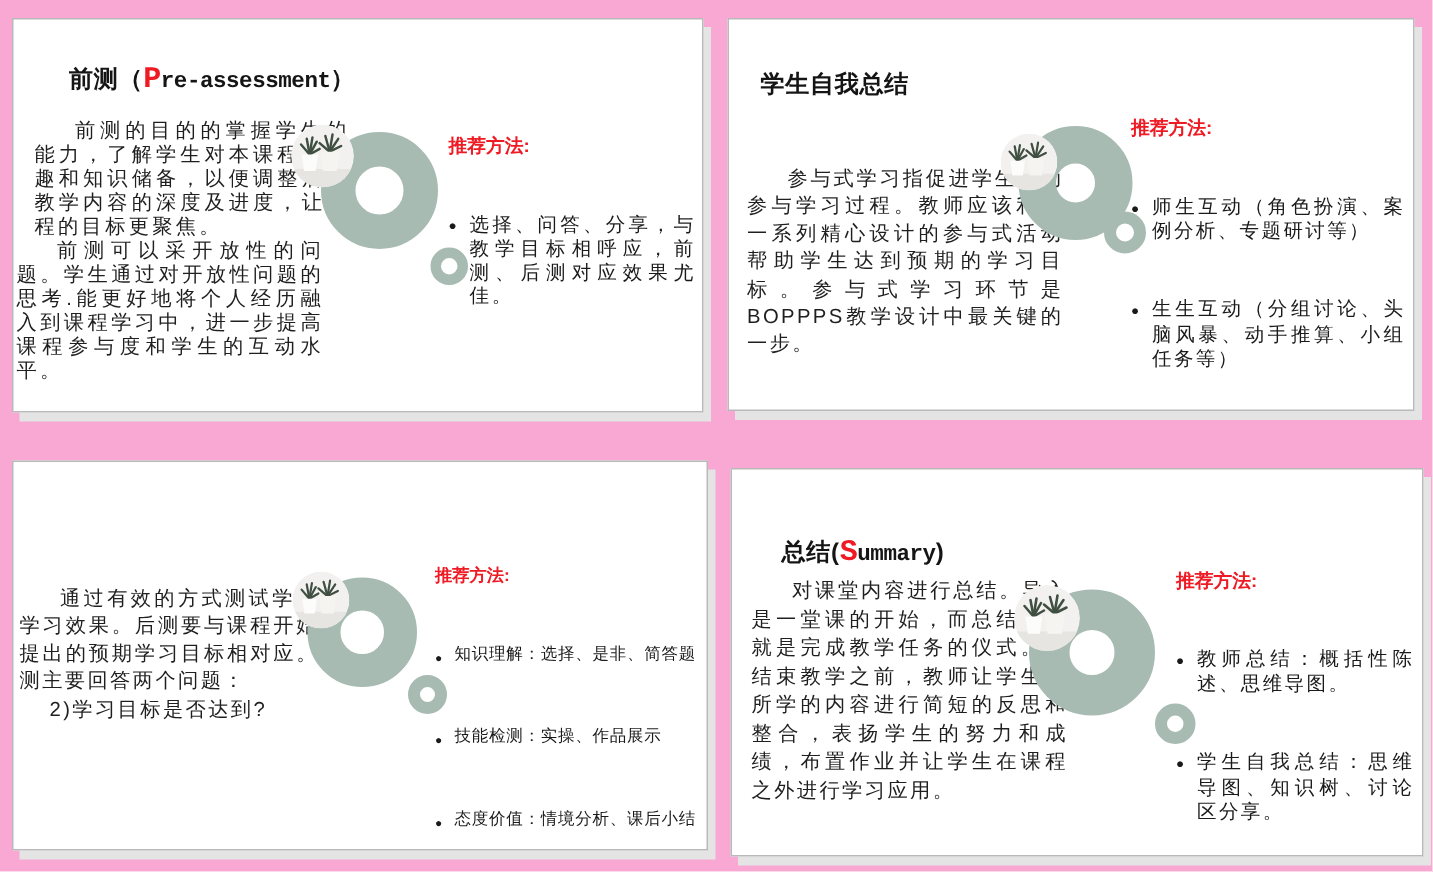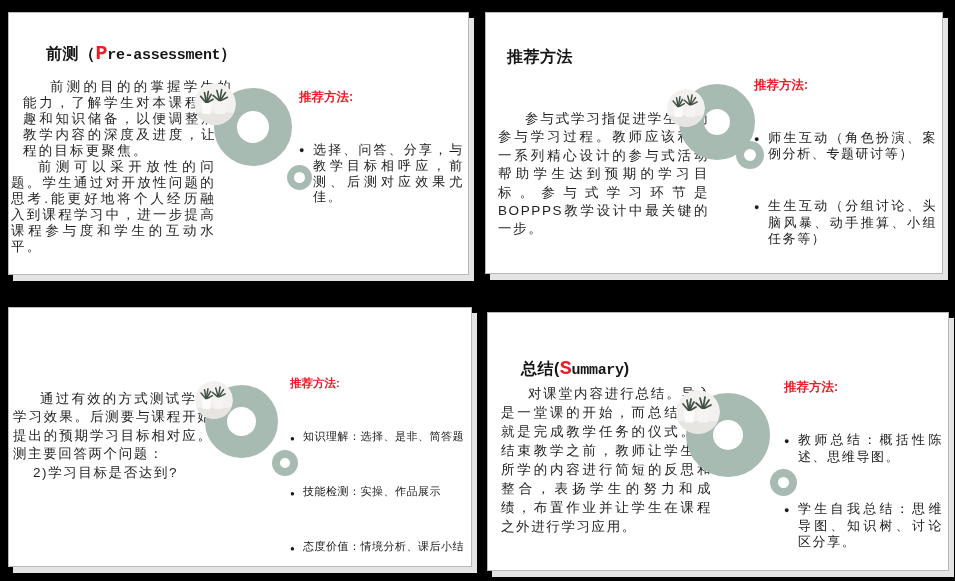--- a/index.html
+++ b/index.html
@@ -1,16 +1,16 @@
 <!DOCTYPE html>
 <html><head>
 <meta charset="utf-8">
 <style>
   html,body{margin:0;padding:0;background:#ffffff;}
-  .page{position:relative;width:955px;height:581px;background:#000000;overflow:hidden;
+  .page{position:relative;width:955px;height:581px;background:#f9a8d4;overflow:hidden;
         font-family:"Liberation Sans",sans-serif;}
   .slide{position:absolute;background:#ffffff;border:1px solid #b9b9b9;
          box-shadow:5px 6px 0 0 #e4e4e4;}
   .s1{left:8px;  top:12px;  width:459px;height:261px;}
   .s2{left:485px;top:12px;  width:456px;height:260px;}
   .s3{left:8px;  top:307px; width:462px;height:258px;}
   .s4{left:487px;top:312px; width:460px;height:257px;}
 
   .title{position:absolute;margin:0;color:#151515;font-weight:bold;font-size:16px;
          letter-spacing:0.5px;white-space:nowrap;}
@@ -43,21 +43,21 @@
   .s1 .m-list li{font-size:13px;line-height:15.8px;letter-spacing:1.8px;}
   .s2 .methods{left:268px;top:64px;width:183px;}
   .s2 .m-head{margin-bottom:4px;}
   .s2 .m-list li{font-size:13px;line-height:16.2px;letter-spacing:1.6px;}
   .s3 .methods{left:281px;top:68px;width:180px;}
   .s3 .m-head{font-size:11.5px;margin-bottom:5px;}
   .s3 .m-list li{font-size:11px;line-height:19px;letter-spacing:0.5px;white-space:nowrap;text-align:left;padding-left:13px;}
   .s3 .m-list li::before{font-size:8px;top:2px;}
   .s4 .methods{left:296px;top:66px;width:159px;}
   .s4 .m-head{margin-bottom:5px;}
-  .s4 .m-list li{font-size:13px;line-height:16.5px;letter-spacing:1.6px;}
+  .s4 .m-list li{font-size:13px;line-height:16.5px;letter-spacing:1.6px;font-family:Liberation Mono, monospace;}
 
   .deco{position:absolute;inset:0;z-index:1;pointer-events:none;}
   .ring{position:absolute;border-style:solid;border-color:#a7bbb3;border-radius:50%;background:transparent;}
   .photo{position:absolute;border-radius:50%;overflow:hidden;z-index:2;}
   .photo svg{display:block;width:100%;height:100%;}
   .s1 .big  {left:205px;top:75px; width:32px;height:32px;border-width:23px;}
   .s1 .small{left:278px;top:152px;width:11px;height:11px;border-width:7px;}
   .s1 .photo{left:185px;top:70px; width:42px;height:42px;}
   .s2 .big  {left:193px;top:71px; width:26px;height:26px;border-width:25px;}
   .s2 .small{left:250px;top:128px;width:12px;height:12px;border-width:8px;}
@@ -131,21 +131,21 @@
               <path d="M27 19 L29 7"></path>
             <path d="M27 19 L33 10"></path>
               <path d="M27 19 L35 15"></path>
           </g>
           <path d="M7.5 21 l1.7 11.5 h8 l1.7 -11.5 z" fill="#fcfcfb"></path>
           <path d="M20.5 19 l1.9 13.5 h9.6 l1.9 -13.5 z" fill="#f5f4f1"></path>
         </svg>
       </div>
     </div>
     <h2 class="title">
-      <div class="t1">推荐方法</div>
+      <div class="t1">学生自我总结</div>
     </h2>
     <div class="body">
       <p>参与式学习指促进学生主动参与学习过程。教师应该利用一系列精心设计的参与式活动帮助学生达到预期的学习目标。参与式学习环节是BOPPPS教学设计中最关键的一步。</p>
     </div>
     <aside class="methods">
       <h3 class="m-head">推荐方法:</h3>
       <ul class="m-list">
         <li>师生互动（角色扮演、案例分析、专题研讨等）</li>
         <li>生生互动（分组讨论、头脑风暴、动手推算、小组任务等）</li>
       </ul>

